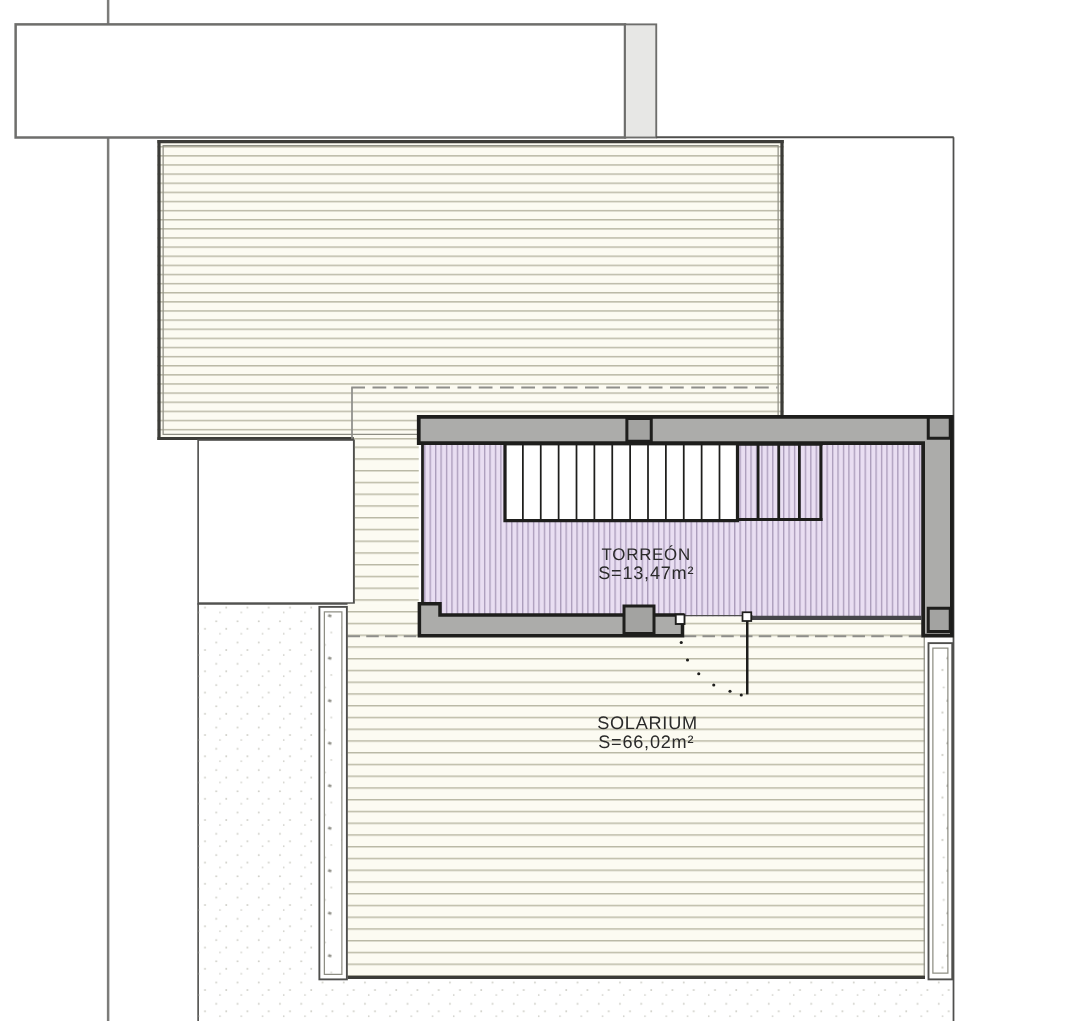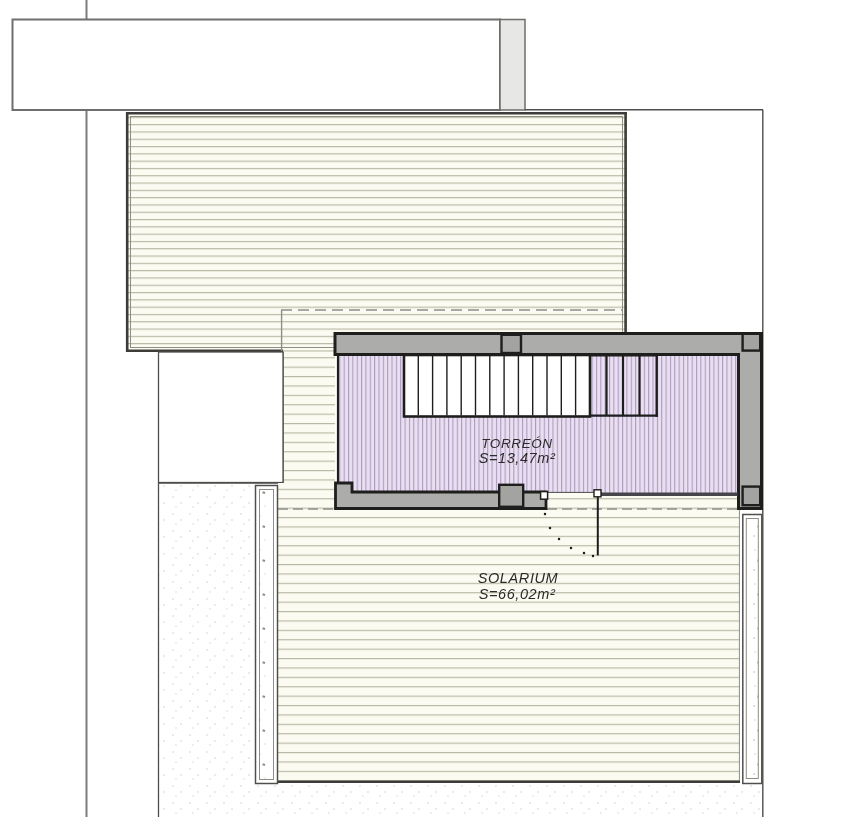--- a/index.html
+++ b/index.html
@@ -1,17 +1,17 @@
 <!DOCTYPE html>
 <html style="--ink: #1e1e1c; --wall: #acacaa; --pillar: #a3a3a1; --line-gray: #7c7c7a; --outline-gray: #6e6e6c; --mid: #4f4f4d; --border-dark: #3c3c38; --inner-line: #8e8e84; --hatch: #b5b4a0; --cream: #fcfbf2; --purple: #e9def2; --purple-line: #a697b6; --chimney: #e7e7e5; --stipple: #cfcfc8; --speck: #8f8f87; --dash: #8e8e8a; --lintel: #46464a; --text: #2a2a2a;"><head>
 <meta charset="utf-8">
 <style>
   html,body{margin:0;padding:0;background:#ffffff;}
   .stage{position:relative;width:860px;height:817px;background:#fff;overflow:hidden;
-         font-family:"Liberation Sans", sans-serif;font-style:italic;}
+         font-family:"Liberation Sans", sans-serif;}
   svg{display:block;}
   .hatchline{stroke:var(--hatch);stroke-width:1.1;}
   .purpline{stroke:var(--purple-line);stroke-width:1;}
   .stip{fill:var(--stipple);}
   .speck{fill:var(--speck);}
   .ink{stroke:var(--ink);}
   .plan-text{fill:var(--text);text-anchor:middle;letter-spacing:0.6px;
              font-family:"Liberation Sans", sans-serif;}
   .t13{font-size:13.5px;}
   .t14{font-size:14.5px;}

